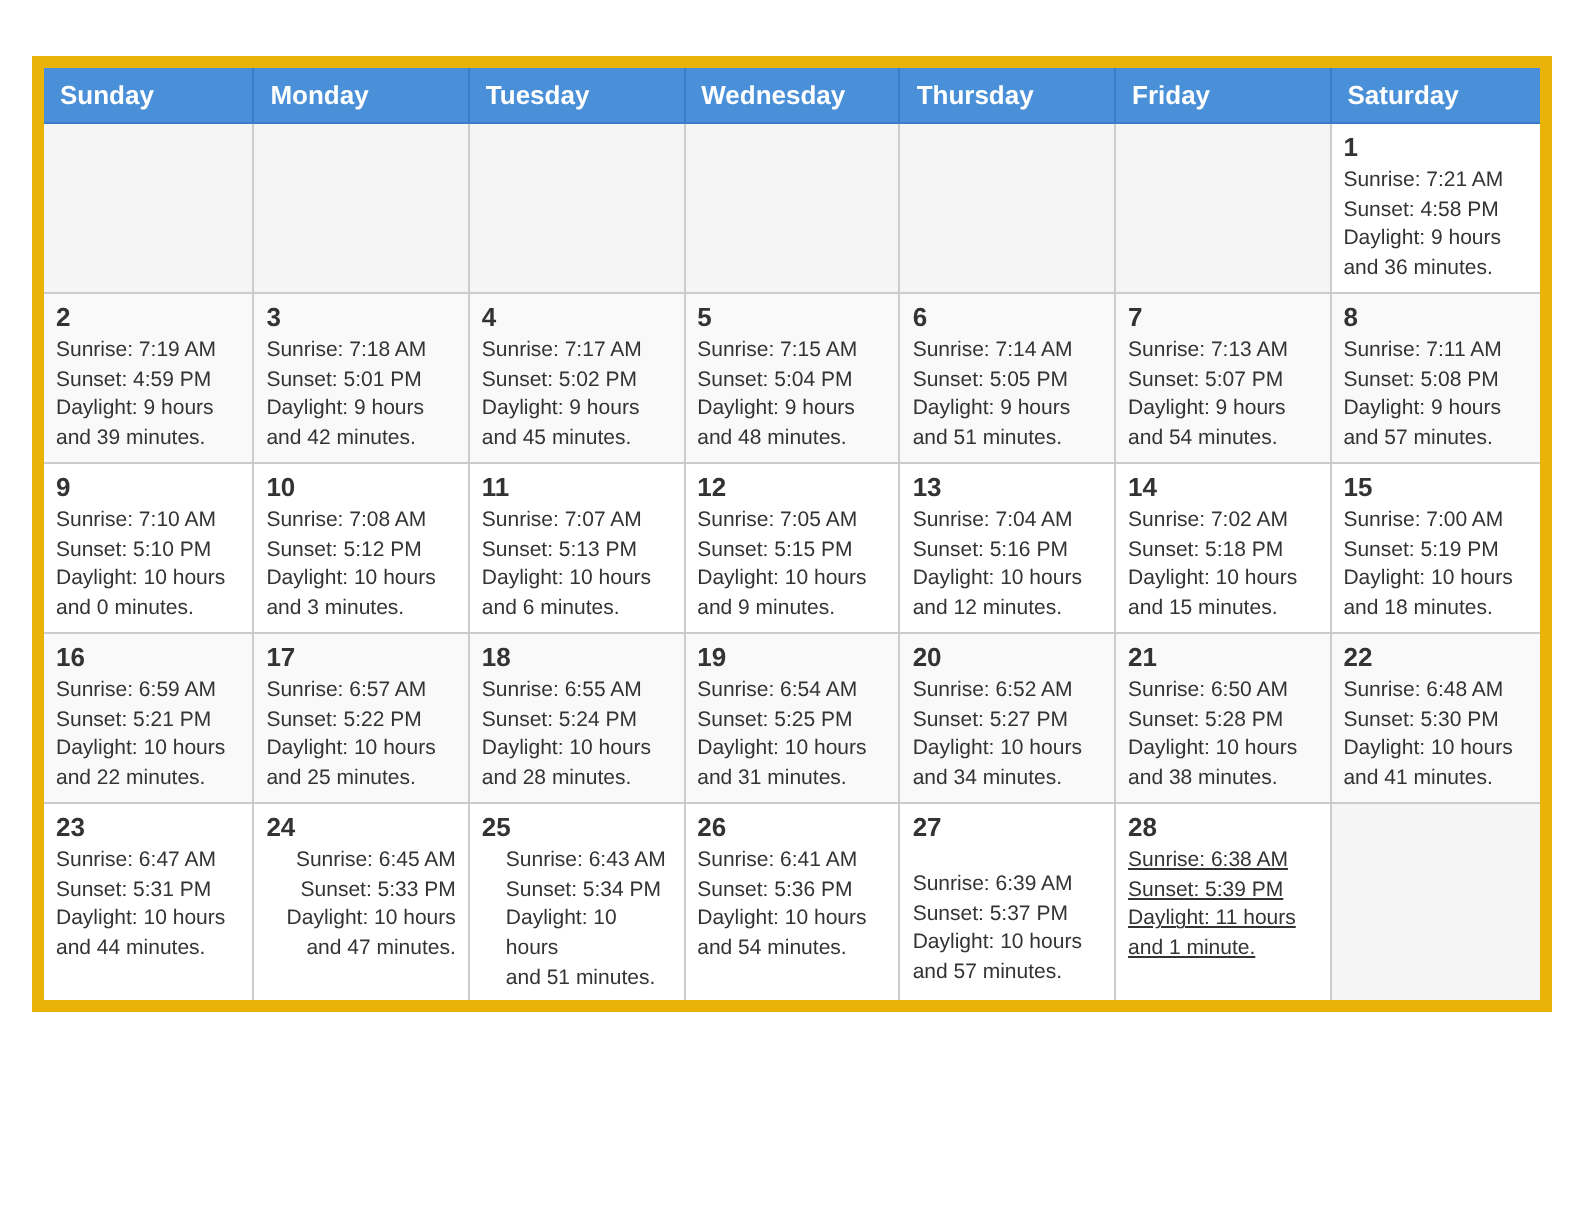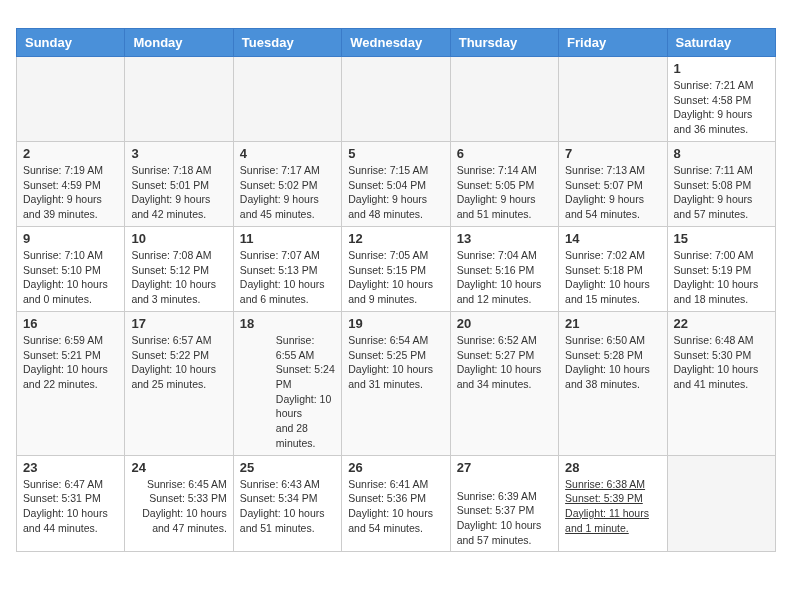--- a/index.html
+++ b/index.html
@@ -42,21 +42,21 @@
       font-weight: bold;
       color: #333;
     }
     .location {
       font-size: 14px;
       color: #555;
     }
     .calendar {
       width: 100%;
       border-collapse: collapse;
-      border: 1px solid #eab308;
+      border: 6px solid #eab308;
     }
     .calendar th {
       background-color: #4a90d9;
       color: #fff;
       text-align: left;
       padding: 6px 8px;
       font-size: 13px;
       border: 1px solid #3a7bc8;
     }
     .calendar td {
@@ -236,21 +236,21 @@
         </td>
         <td>
           <span class="day-number">17</span>
           <div class="day-info" style="white-space: pre-line;">Sunrise: 6:57 AM
 Sunset: 5:22 PM
 Daylight: 10 hours
 and 25 minutes.</div>
         </td>
         <td>
           <span class="day-number">18</span>
-          <div class="day-info" style="white-space: pre-line; margin-left: 36px;">Sunrise: 6:55 AM
+          <div class="day-info" style="white-space: pre-line;">Sunrise: 6:55 AM
 Sunset: 5:24 PM
 Daylight: 10 hours
 and 28 minutes.</div>
         </td>
         <td>
           <span class="day-number">19</span>
           <div class="day-info" style="white-space: pre-line;">Sunrise: 6:54 AM
 Sunset: 5:25 PM
 Daylight: 10 hours
 and 31 minutes.</div>
@@ -287,21 +287,21 @@
         </td>
         <td>
           <span class="day-number">24</span>
           <div class="day-info" style="white-space: pre-line; text-align: right;">Sunrise: 6:45 AM
 Sunset: 5:33 PM
 Daylight: 10 hours
 and 47 minutes.</div>
         </td>
         <td>
           <span class="day-number">25</span>
-          <div class="day-info" style="white-space: pre-line;">Sunrise: 6:43 AM
+          <div class="day-info" style="white-space: pre-line; margin-left: 12px;">Sunrise: 6:43 AM
 Sunset: 5:34 PM
 Daylight: 10 hours
 and 51 minutes.</div>
         </td>
         <td>
           <span class="day-number">26</span>
           <div class="day-info" style="white-space: pre-line;">Sunrise: 6:41 AM
 Sunset: 5:36 PM
 Daylight: 10 hours
 and 54 minutes.</div>

